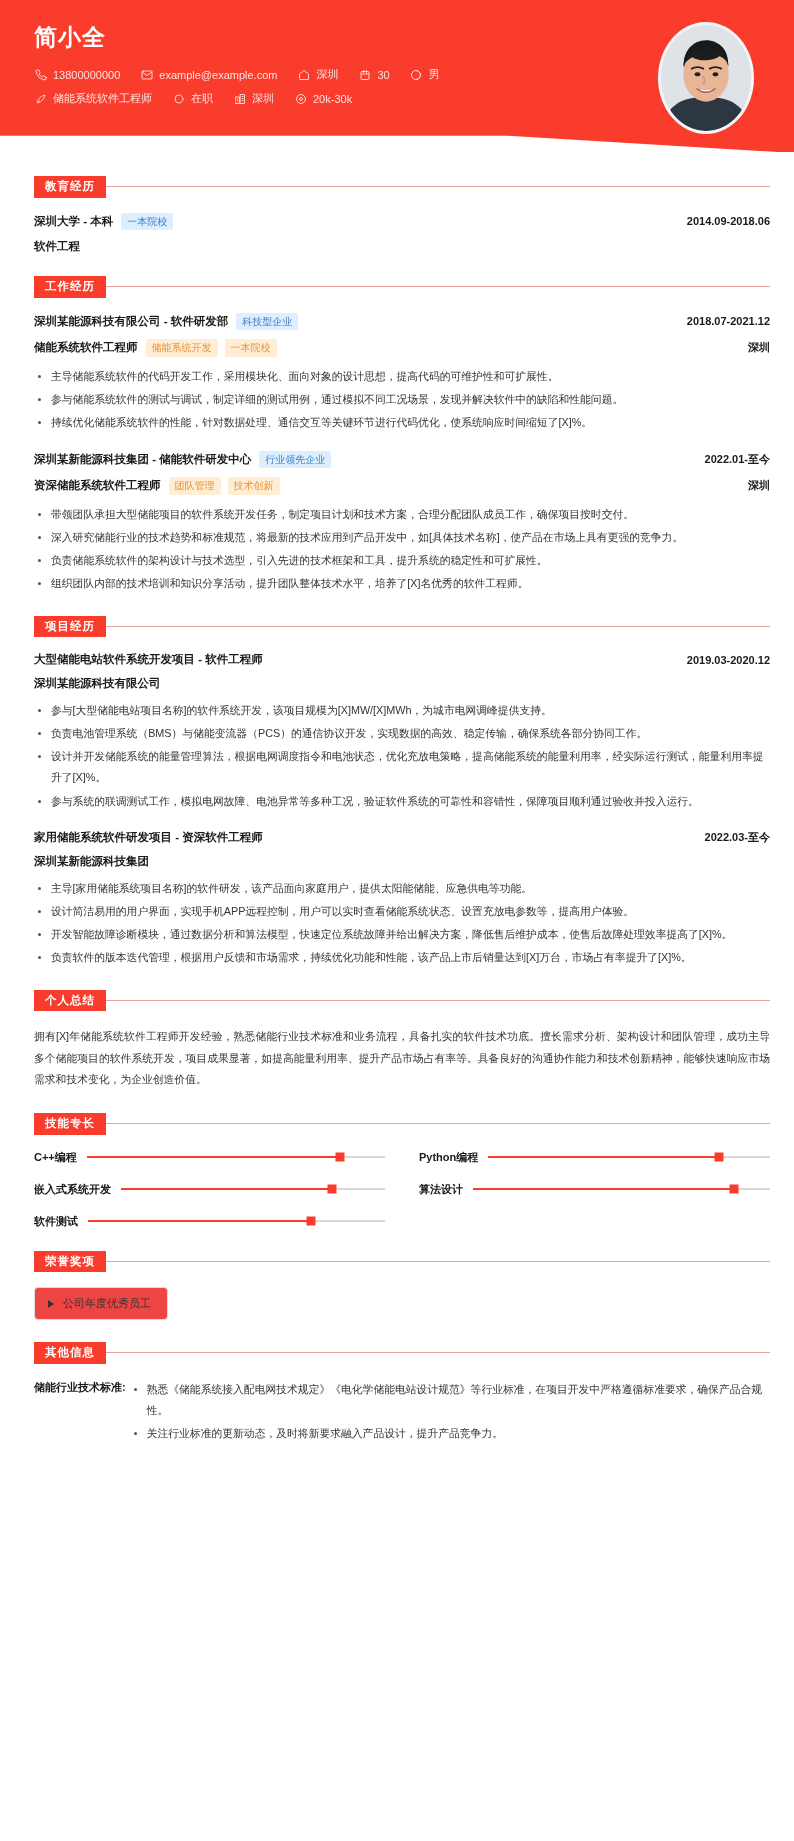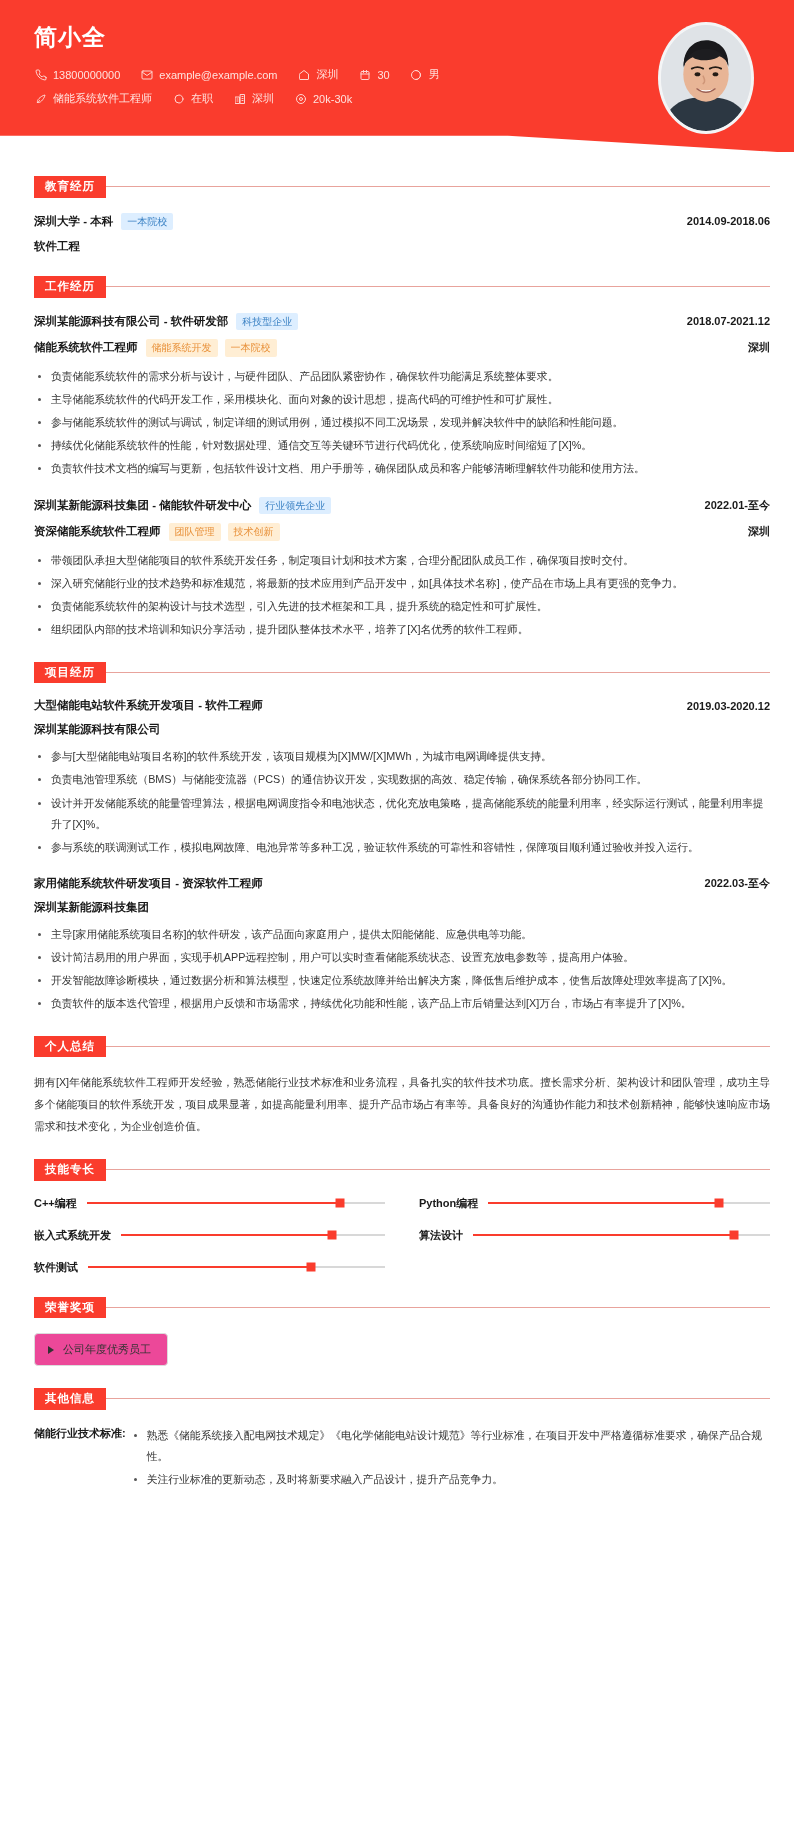--- a/index.html
+++ b/index.html
@@ -198,21 +198,21 @@
 
   
   .honor-chip {
     display: inline-flex;
     align-items: center;
     border: 1px solid #dcdcdc;
     border-radius: 4px;
     padding: 8px 16px 8px 13px;
     font-size: 11px;
     color: #333;
-    background: #ec4899;
+    background: #ef4444;
   }
   .honor-chip .tri {
     width: 0; height: 0;
     border-left: 6px solid #333;
     border-top: 4px solid transparent;
     border-bottom: 4px solid transparent;
     margin-right: 9px;
   }
 
   
@@ -381,25 +381,23 @@
       </div>
       <div class="entry-line">
         <div class="entry-left">
           <span class="entry-title">储能系统软件工程师</span>
           <span class="tag tag-orange">储能系统开发</span>
           <span class="tag tag-orange">一本院校</span>
         </div>
         <span class="entry-right">深圳</span>
       </div>
       <ul class="bullets">
-        <li>负责储能系统软件的需求分析与设计，与硬件团队、产品团队紧密协作，确保软件功能满足系统整体要求。</li>
         <li>主导储能系统软件的代码开发工作，采用模块化、面向对象的设计思想，提高代码的可维护性和可扩展性。</li>
         <li>参与储能系统软件的测试与调试，制定详细的测试用例，通过模拟不同工况场景，发现并解决软件中的缺陷和性能问题。</li>
         <li>持续优化储能系统软件的性能，针对数据处理、通信交互等关键环节进行代码优化，使系统响应时间缩短了[X]%。</li>
-        <li>负责软件技术文档的编写与更新，包括软件设计文档、用户手册等，确保团队成员和客户能够清晰理解软件功能和使用方法。</li>
       </ul>
     </div>
 
     <div class="entry" style="margin-top:18px;">
       <div class="entry-line">
         <div class="entry-left">
           <span class="entry-title">深圳某新能源科技集团 - 储能软件研发中心</span>
           <span class="tag tag-blue">行业领先企业</span>
         </div>
         <span class="entry-right">2022.01-至今</span>

